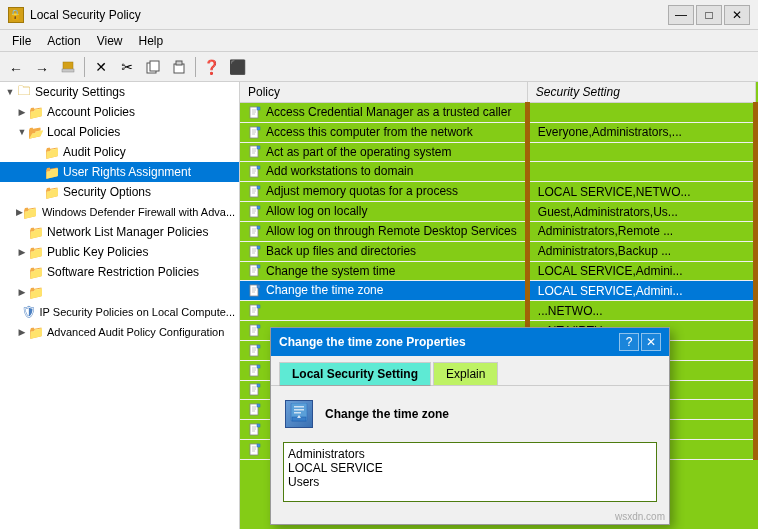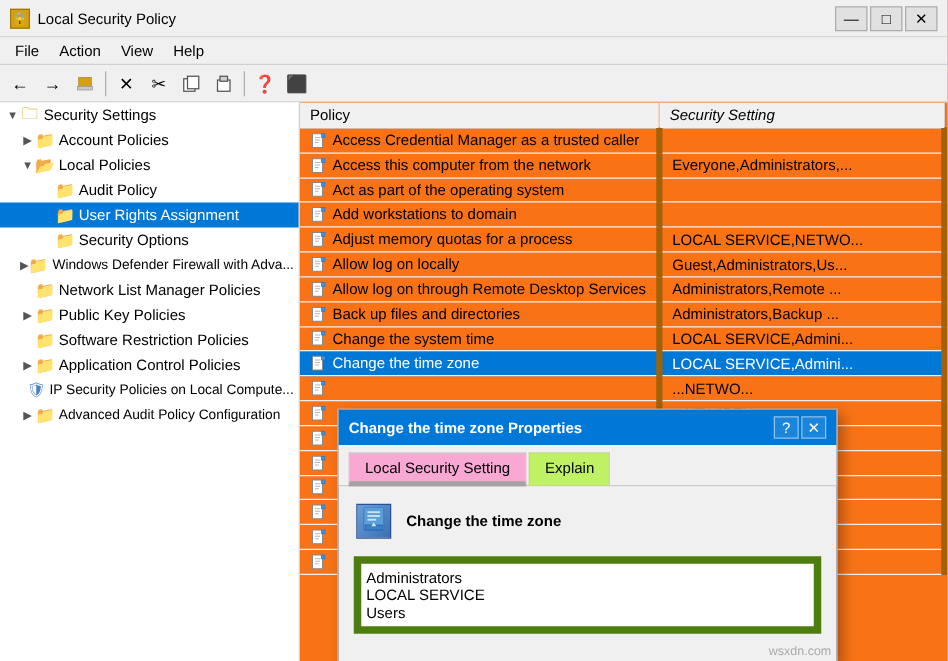--- a/index.html
+++ b/index.html
@@ -53,21 +53,21 @@
       white-space: nowrap; min-height: 18px; font-size: 12px;
     }
     .tree-item.selected { background: #0078d7; color: white; }
     .tree-arrow { width: 12px; display: inline-flex; align-items: center; justify-content: center; font-size: 9px; color: #555; }
     .tree-icon { width: 16px; height: 16px; margin-right: 3px; display: inline-flex; align-items: center; justify-content: center; }
     .folder-icon { color: #d4a017; font-size: 13px; }
     .shield-icon { color: #4a7fc1; font-size: 12px; }
 
     
     .right-panel {
-      flex: 1; background: #f97316; overflow: hidden; display: flex; flex-direction: column;
+      flex: 1; background: #84cc16; overflow: hidden; display: flex; flex-direction: column;
     }
 
     
     .policy-table { width: 100%; border-collapse: collapse; font-size: 12px; }
     .policy-table th {
       background: #f0f0f0; border-bottom: 1px solid #d0d0d0; border-right: 1px solid #d0d0d0;
       padding: 3px 8px; text-align: left; font-weight: normal; position: sticky; top: 0; z-index: 1;
     }
     .policy-table td {
       padding: 2px 8px; border-bottom: 1px solid #f0f0f0; border-right: 5px solid #a16207; white-space: nowrap;
@@ -96,36 +96,36 @@
       background: rgba(255,255,255,0.1); color: white; cursor: pointer;
       display: flex; align-items: center; justify-content: center; font-size: 12px;
     }
 
     
     .dialog-tabs { display: flex; padding: 6px 8px 0; border-bottom: 1px solid #ccc; background: #f0f0f0; }
     .dialog-tab {
       padding: 4px 12px; border: 1px solid #ccc; border-bottom: none; cursor: pointer;
       background: #bef264; font-size: 12px; margin-right: 2px;
     }
-    .dialog-tab.active { background: #f9a8d4; border-bottom: 4px solid #a3a3a3; margin-bottom: -1px; z-index: 1; }
+    .dialog-tab.active { background: #5eead4; border-bottom: 1px solid #a3a3a3; margin-bottom: -1px; z-index: 1; font-weight: bold; }
 
     
     .dialog-content { padding: 12px; }
     .dialog-policy-header { display: flex; align-items: center; margin-bottom: 12px; }
     .dialog-policy-icon { width: 32px; height: 32px; margin-right: 10px; display: flex; align-items: center; justify-content: center; }
     .dialog-policy-icon-inner {
       width: 28px; height: 28px; background: linear-gradient(135deg, #6a9fd8, #3a70b2);
       border: 1px solid #2a5090; display: flex; align-items: center; justify-content: center;
       position: relative;
     }
     .dialog-policy-name { font-size: 12px; font-weight: bold; }
 
     
     .policy-members-box {
-      border: 6px solid #4d7c0f; background: white; padding: 4px; min-height: 60px;
+      border: 1px solid #4d7c0f; background: white; padding: 4px; min-height: 60px;
       font-size: 12px; margin-top: 4px;
     }
 
     
     .watermark { position: absolute; bottom: 2px; right: 4px; font-size: 10px; color: #aaa; }
   </style>
 </head>
 <body>
 
 <div class="title-bar">
@@ -237,21 +237,20 @@
 
       <div class="tree-item" style="padding-left:16px;">
         <span class="tree-arrow" style="width:12px;"> </span>
         <span class="tree-icon folder-icon">📁</span>
         <span>Software Restriction Policies</span>
       </div>
 
       <div class="tree-item" style="padding-left:16px;">
         <span class="tree-arrow">▶</span>
         <span class="tree-icon folder-icon">📁</span>
-        <span>Application Control Policies</span>
       </div>
 
       <div class="tree-item" style="padding-left:16px;">
         <span class="tree-arrow" style="width:12px;"> </span>
         <span class="tree-icon shield-icon">🛡</span>
         <span style="font-size:11px;">IP Security Policies on Local Compute...</span>
       </div>
 
       <div class="tree-item" style="padding-left:16px;">
         <span class="tree-arrow">▶</span>

